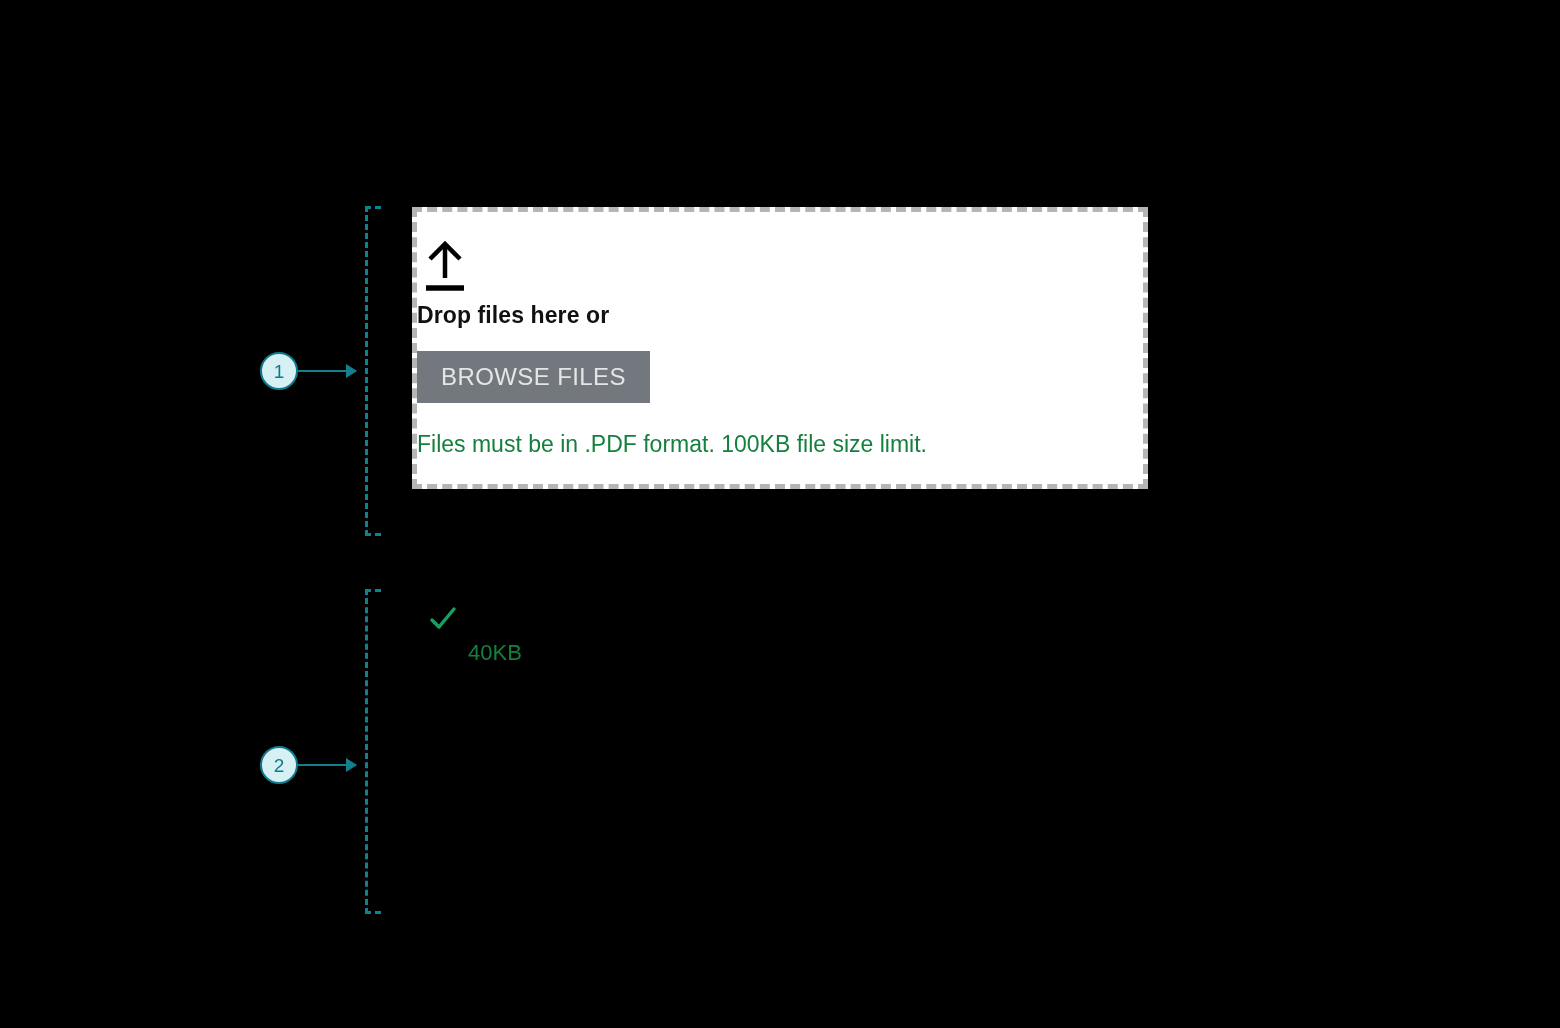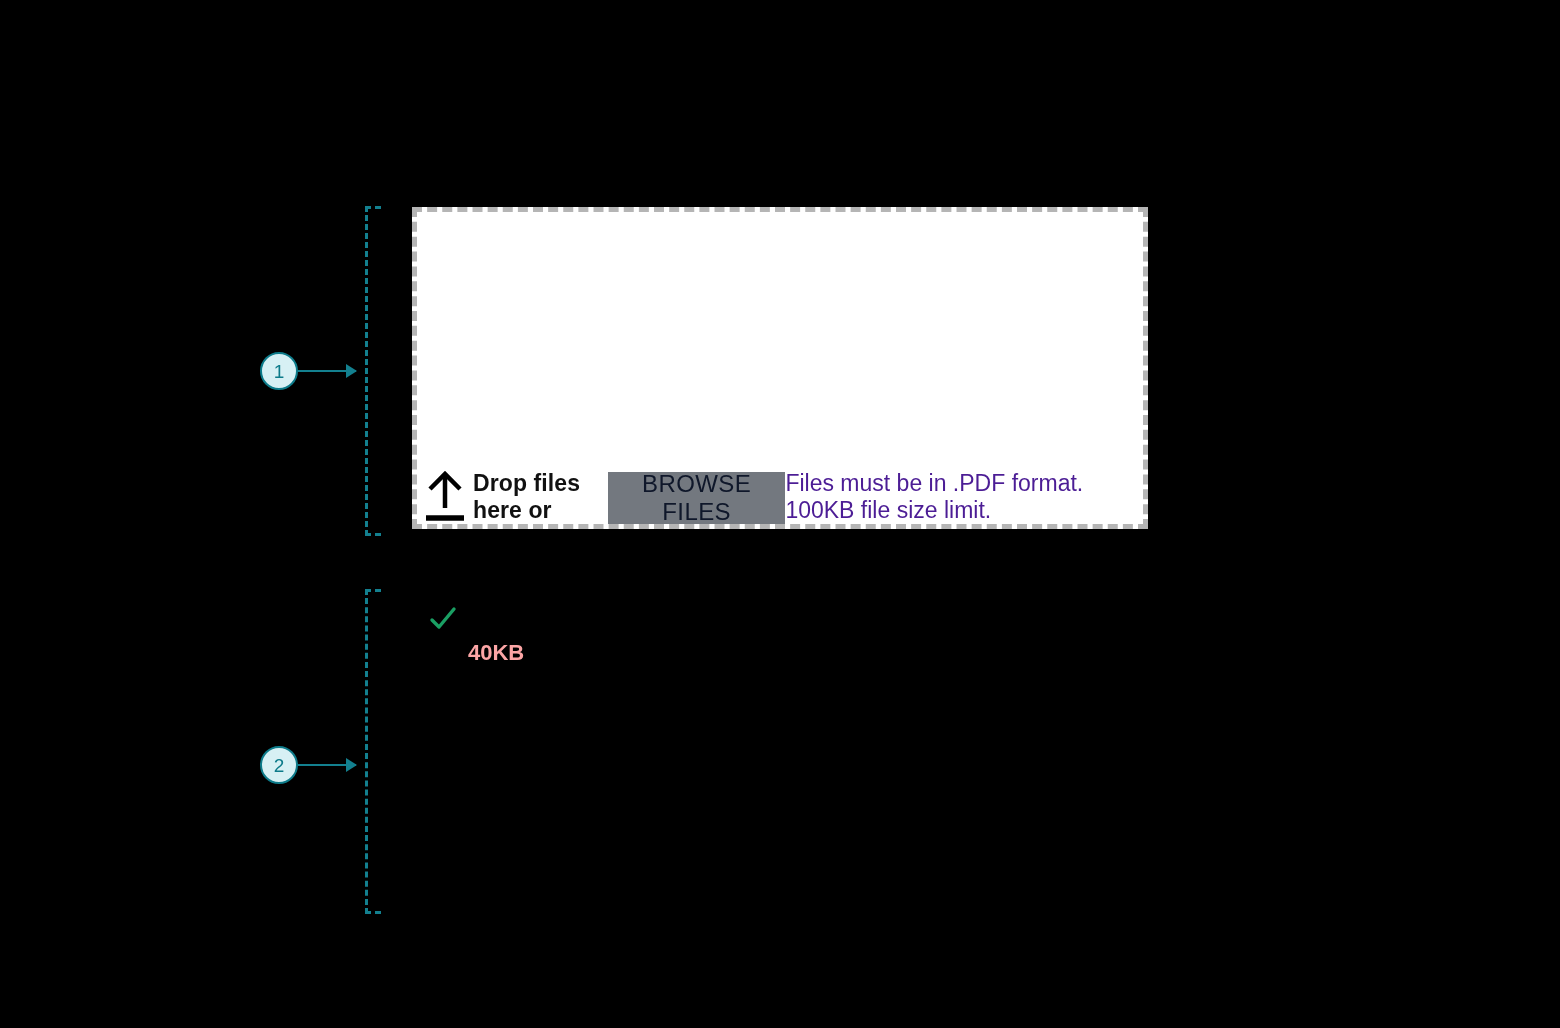--- a/index.html
+++ b/index.html
@@ -66,59 +66,59 @@
     border-right: none;
     pointer-events: none;
   }
 
   
   .dropzone {
     position: absolute;
     left: 412px;
     top: 207px;
     width: 736px;
-    height: 322px;
+    height: 282px;
     background: #ffffff;
     border: 5px dashed #b5b5b5;
     display: flex;
-    flex-direction: row;
-    align-items: flex-end;
+    flex-direction: column;
+    align-items: flex-start;
   }
   .upload-icon {
     margin-top: 26px;
     width: 56px;
     height: 56px;
     display: block;
   }
   .dz-title {
     margin-top: 8px;
     font-size: 23px;
     font-weight: bold;
     color: #111111;
     letter-spacing: 0.1px;
   }
   .browse-btn {
     margin-top: 22px;
     background: #73787f;
-    color: #0f172a;
+    color: #e5e5e5;
     border: none;
     padding: 0 24px;
     height: 52px;
     font-size: 24px;
     font-family: "Liberation Sans", "DejaVu Sans", sans-serif;
     letter-spacing: 0.4px;
     cursor: pointer;
     display: flex;
     align-items: center;
     justify-content: center;
   }
   .dz-help {
-    margin-top: 36px;
+    margin-top: 28px;
     font-size: 23px;
-    color: #4c1d95;
+    color: #15803d;
   }
 
   
   .file-list {
     position: absolute;
     left: 412px;
     top: 596px;
     width: 700px;
   }
   .file-item {
@@ -138,22 +138,21 @@
     left: 56px;
     top: 4px;
     font-size: 21px;
     color: #000000;
   }
   .file-meta {
     position: absolute;
     left: 56px;
     top: 44px;
     font-size: 22px;
-    color: #fca5a5;
-    font-weight: bold;
+    color: #15803d;
   }
 </style>
 </head>
 <body>
 
 <div class="annot-marker" style="left:260px; top:352px;">
   <div class="annot-circle">1</div>
   <div class="annot-arrow"></div>
 </div>
 <div class="bracket" style="left:365px; top:206px; width:16px; height:330px;"></div>

